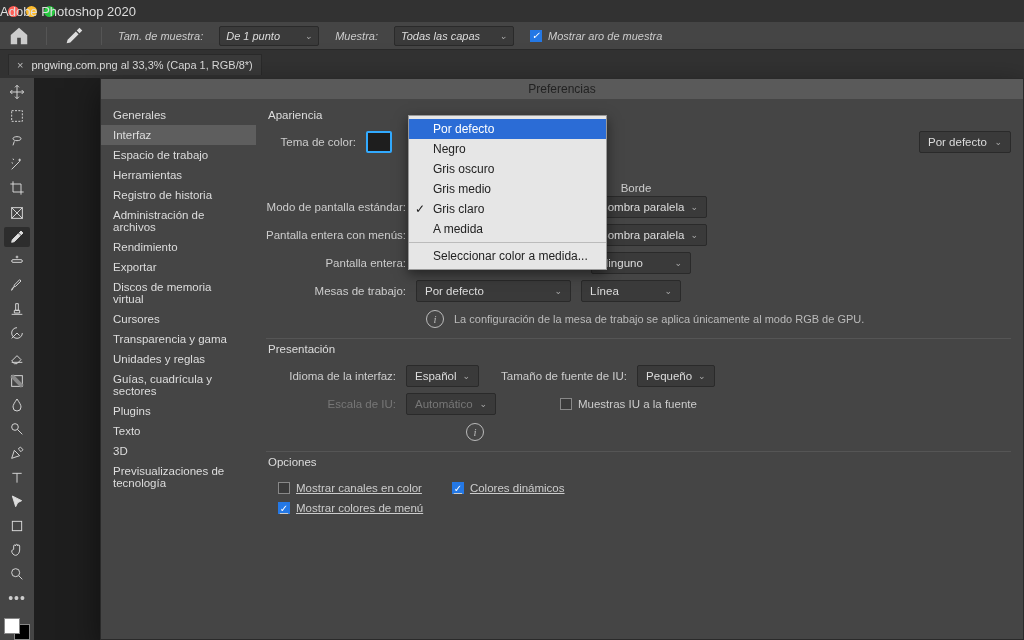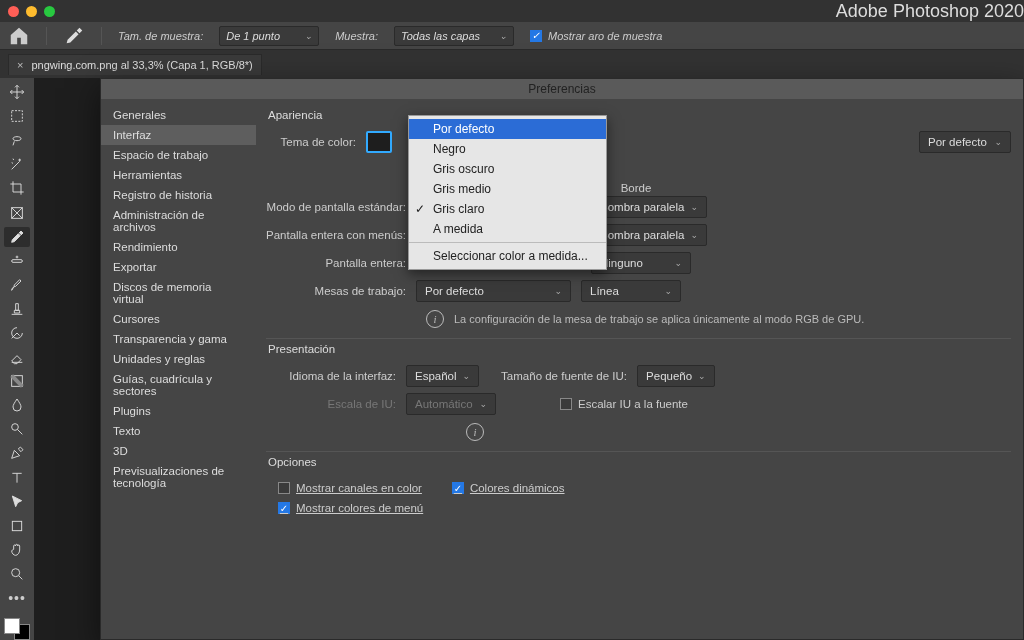--- a/index.html
+++ b/index.html
@@ -5,21 +5,21 @@
   * { margin: 0; padding: 0; box-sizing: border-box; font-family: -apple-system, "Helvetica Neue", Arial, sans-serif; }
   body { background: #1e1e1e; color: #ccc; font-size: 12px; width: 1024px; height: 640px; overflow: hidden; position: relative; }
 
   
   .titlebar { height: 22px; background: #323232; display: flex; align-items: center; padding: 0 8px; position: relative; }
   .traffic-lights { display: flex; gap: 7px; }
   .tlight { width: 11px; height: 11px; border-radius: 50%; }
   .tl-red { background: #ff5f57; }
   .tl-yellow { background: #febc2e; }
   .tl-green { background: #28c840; }
-  .titlebar .title { position: absolute; left: 0; right: 0; text-align: right; color: #ddd; font-size: 18px; pointer-events: none; }
+  .titlebar .title { position: absolute; left: 0; right: 0; text-align: left; color: #ddd; font-size: 13px; pointer-events: none; }
 
   
   .menubar { height: 28px; background: #454545; display: flex; align-items: center; padding: 0 8px; gap: 16px; font-size: 11px; color: #ccc; border-bottom: 1px solid #2a2a2a; font-style: italic; }
   .home-btn, .tool-btn { width: 22px; height: 22px; display: flex; align-items: center; justify-content: center; color: #ddd; }
   .sep { width: 1px; height: 18px; background: #555; }
   .opt-label { color: #ccc; }
   .opt-select { background: #3a3a3a; border: 1px solid #2a2a2a; color: #ddd; height: 20px; padding: 0 6px; display: flex; align-items: center; gap: 6px; min-width: 90px; justify-content: space-between; border-radius: 2px; }
   .opt-select .chev { font-size: 9px; color: #aaa; }
   .chk { display: flex; align-items: center; gap: 6px; }
   .chkbox { width: 12px; height: 12px; border: 1px solid #888; background: #3a3a3a; display: flex; align-items: center; justify-content: center; font-size: 10px; color: #fff; }
@@ -360,21 +360,21 @@
             </div>
           </div>
           <div class="row pres disabled">
             <span class="lbl">Escala de IU:</span>
             <div class="selectbox narrow" style="min-width:90px">
               <span>Automático</span>
                 <span class="chev">⌄</span>
             </div>
             <div class="chk-inline" style="margin-left:54px">
               <div class="chkbox"></div>
-              <span>Escalar IU a la fuente</span>
+              <span>Muestras IU a la fuente</span>
             </div>
           </div>
           <div class="inforow" style="margin-left:200px">
             <div class="info-icon">i</div>
           </div>
         </div>
 
         <div class="section">
           <div class="section-title">Opciones</div>
           <div class="options-row">

